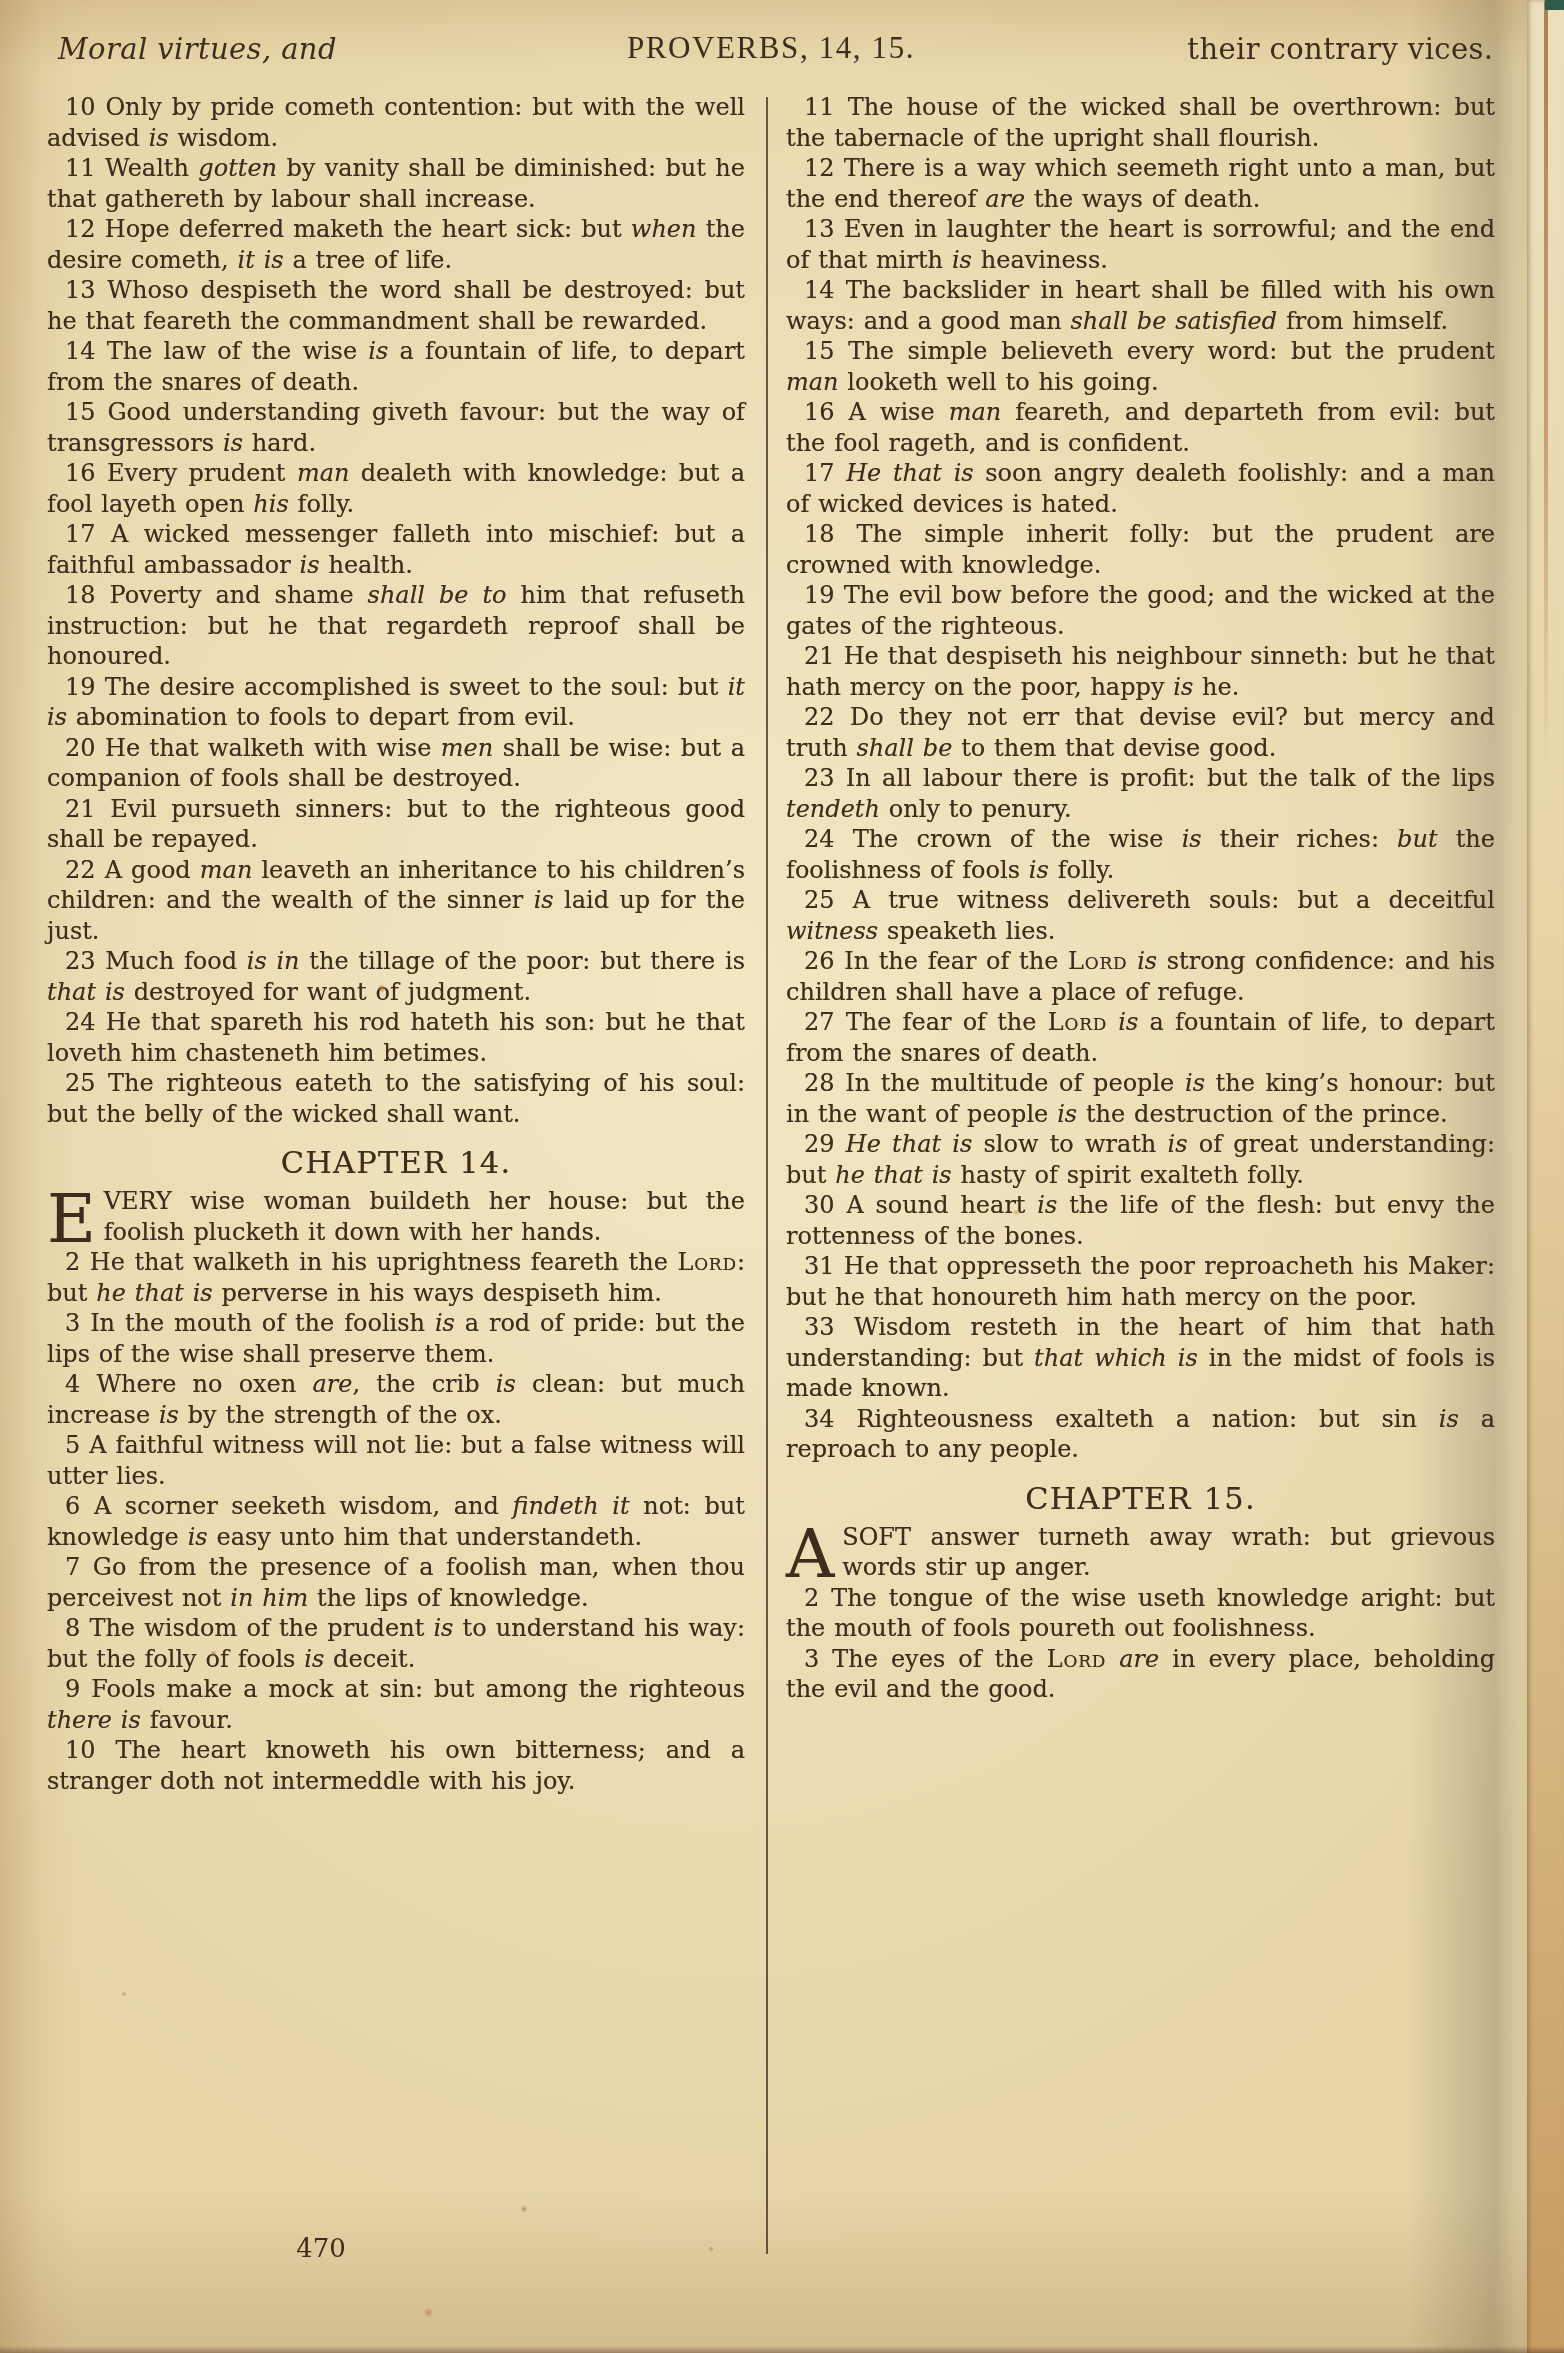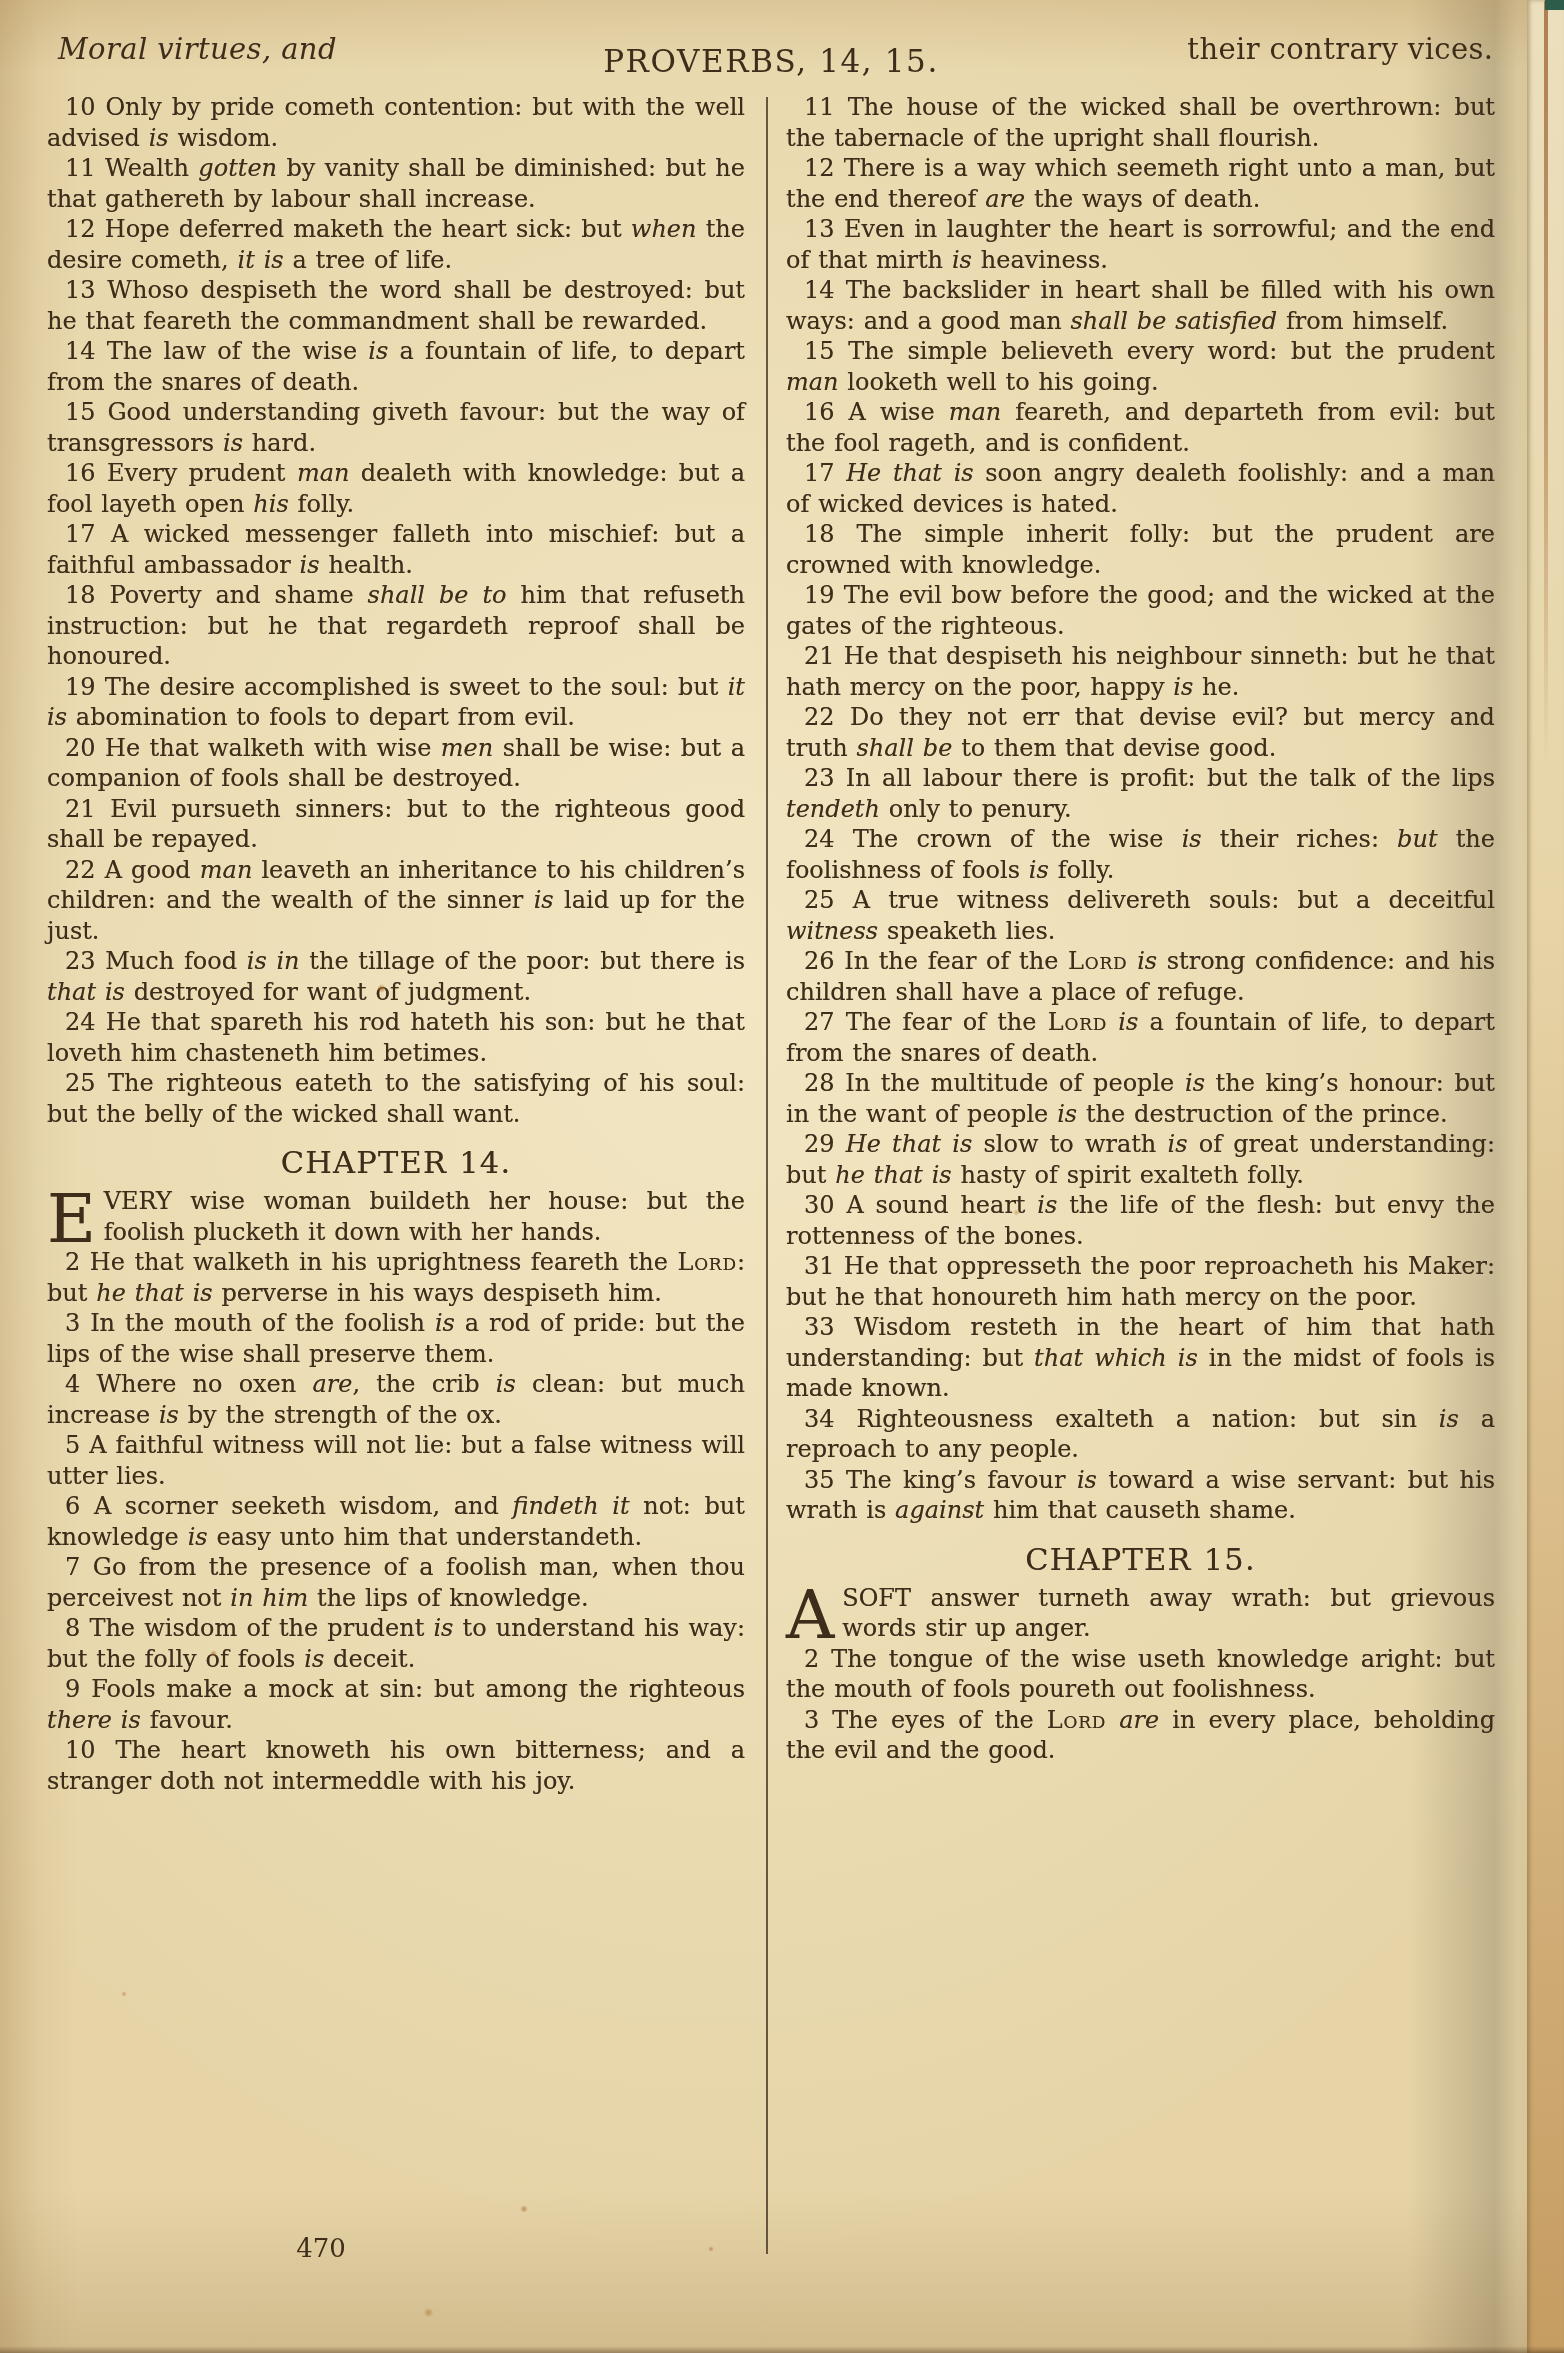--- a/index.html
+++ b/index.html
@@ -12,21 +12,21 @@
     background-color:#e6d4a7;
     background-image:
       radial-gradient(95% 75% at 46% 42%, rgba(255,249,224,.50), rgba(255,249,224,0) 72%),
       linear-gradient(90deg, rgba(150,110,55,.28) 0%, rgba(150,110,55,.08) 2.5%, rgba(150,110,55,0) 5%),
       linear-gradient(180deg, rgba(160,120,60,.22) 0%, rgba(160,120,60,0) 3%),
       linear-gradient(180deg, rgba(120,85,40,0) 93%, rgba(130,95,45,.22) 100%),
       linear-gradient(90deg, rgba(105,92,70,0) 90%, rgba(105,92,70,.30) 95.5%, rgba(105,92,70,.10) 97%, rgba(160,125,70,.22) 100%);
   }
   .header{position:absolute;left:47px;top:27px;width:1448px;height:55px;}
   .h-left{position:absolute;left:11px;top:4.7px;font-style:italic;font-size:29px;letter-spacing:0.4px;}
-  .h-center{position:absolute;left:50%;top:16px;transform:translateX(-50%);font-size:31px;letter-spacing:1.6px;white-space:nowrap;}
+  .h-center{position:absolute;left:50%;top:3px;transform:translateX(-50%);font-size:31px;letter-spacing:1.6px;white-space:nowrap;font-family:Liberation Serif, serif;}
   .h-right{position:absolute;right:1.6px;top:4.7px;font-size:29px;letter-spacing:0.4px;}
   .divider{position:absolute;left:766px;top:97px;width:1.6px;height:2157px;background:rgba(58,44,26,.75);}
   .col{position:absolute;top:92px;font-size:24px;line-height:30.5px;text-align:justify;word-spacing:1.2px;text-shadow:0 0 0.5px rgba(62,45,26,.55);}
   .col-left{left:47px;width:698px;}
   .col-right{left:786px;width:709px;}
   .verse{margin:0;text-indent:.75em;}
   .verse.has-drop{text-indent:0;}
   .chapter{text-align:center;font-size:30.5px;letter-spacing:1.2px;margin:19px 0 7.8px;text-indent:0;}
   .dropcap{float:left;font-size:67px;line-height:52px;padding:6.3px 7.8px 0 0;}
   .sc{font-variant:small-caps;letter-spacing:0.8px;}
@@ -105,21 +105,20 @@
       <p class="verse"><span>24 </span><span>The crown of the wise </span><i>is</i><span> their riches: </span><i>but</i><span> the foolishness of fools </span><i>is</i><span> folly.</span></p>
       <p class="verse"><span>25 </span><span>A true witness delivereth souls: but a deceitful </span><i>witness</i><span> speaketh lies.</span></p>
       <p class="verse"><span>26 </span><span>In the fear of the </span><span class="sc">Lord</span><span> </span><i>is</i><span> strong confidence: and his children shall have a place of refuge.</span></p>
       <p class="verse"><span>27 </span><span>The fear of the </span><span class="sc">Lord</span><span> </span><i>is</i><span> a fountain of life, to depart from the snares of death.</span></p>
       <p class="verse"><span>28 </span><span>In the multitude of people </span><i>is</i><span> the king’s honour: but in the want of people </span><i>is</i><span> the destruction of the prince.</span></p>
       <p class="verse"><span>29 </span><i>He that is</i><span> slow to wrath </span><i>is</i><span> of great understanding: but </span><i>he that is</i><span> hasty of spirit exalteth folly.</span></p>
       <p class="verse"><span>30 </span><span>A sound heart </span><i>is</i><span> the life of the flesh: but envy the rottenness of the bones.</span></p>
       <p class="verse"><span>31 </span><span>He that oppresseth the poor reproacheth his Maker: but he that honoureth him hath mercy on the poor.</span></p>
       <p class="verse"><span>33 </span><span>Wisdom resteth in the heart of him that hath understanding: but </span><i>that which is</i><span> in the midst of fools is made known.</span></p>
       <p class="verse"><span>34 </span><span>Righteousness exalteth a nation: but sin </span><i>is</i><span> a reproach to any people.</span></p>
-      <p class="verse"><span>35 </span><span>The king’s favour </span><i>is</i><span> toward a wise servant: but his wrath is </span><i>against</i><span> him that causeth shame.</span></p>
       <div class="chapter">CHAPTER 15.</div>
       <p class="verse has-drop"><span class="dropcap">A</span><span>SOFT answer turneth away wrath: but grievous words stir up anger.</span></p>
       <p class="verse"><span>2 </span><span>The tongue of the wise useth knowledge aright: but the mouth of fools poureth out foolishness.</span></p>
       <p class="verse"><span>3 </span><span>The eyes of the </span><span class="sc">Lord</span><span> </span><i>are</i><span> in every place, beholding the evil and the good.</span></p>
     </div>
 
   <div class="pagenum">470</div>
 
   <div class="page-edge"></div>
   <div class="rust-streak"></div>

